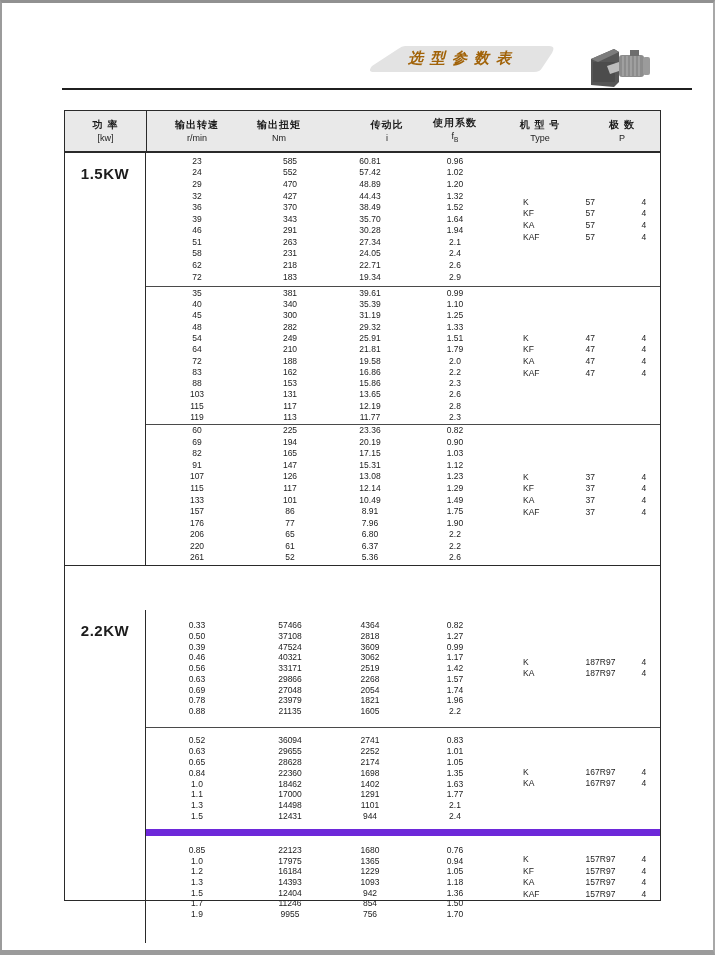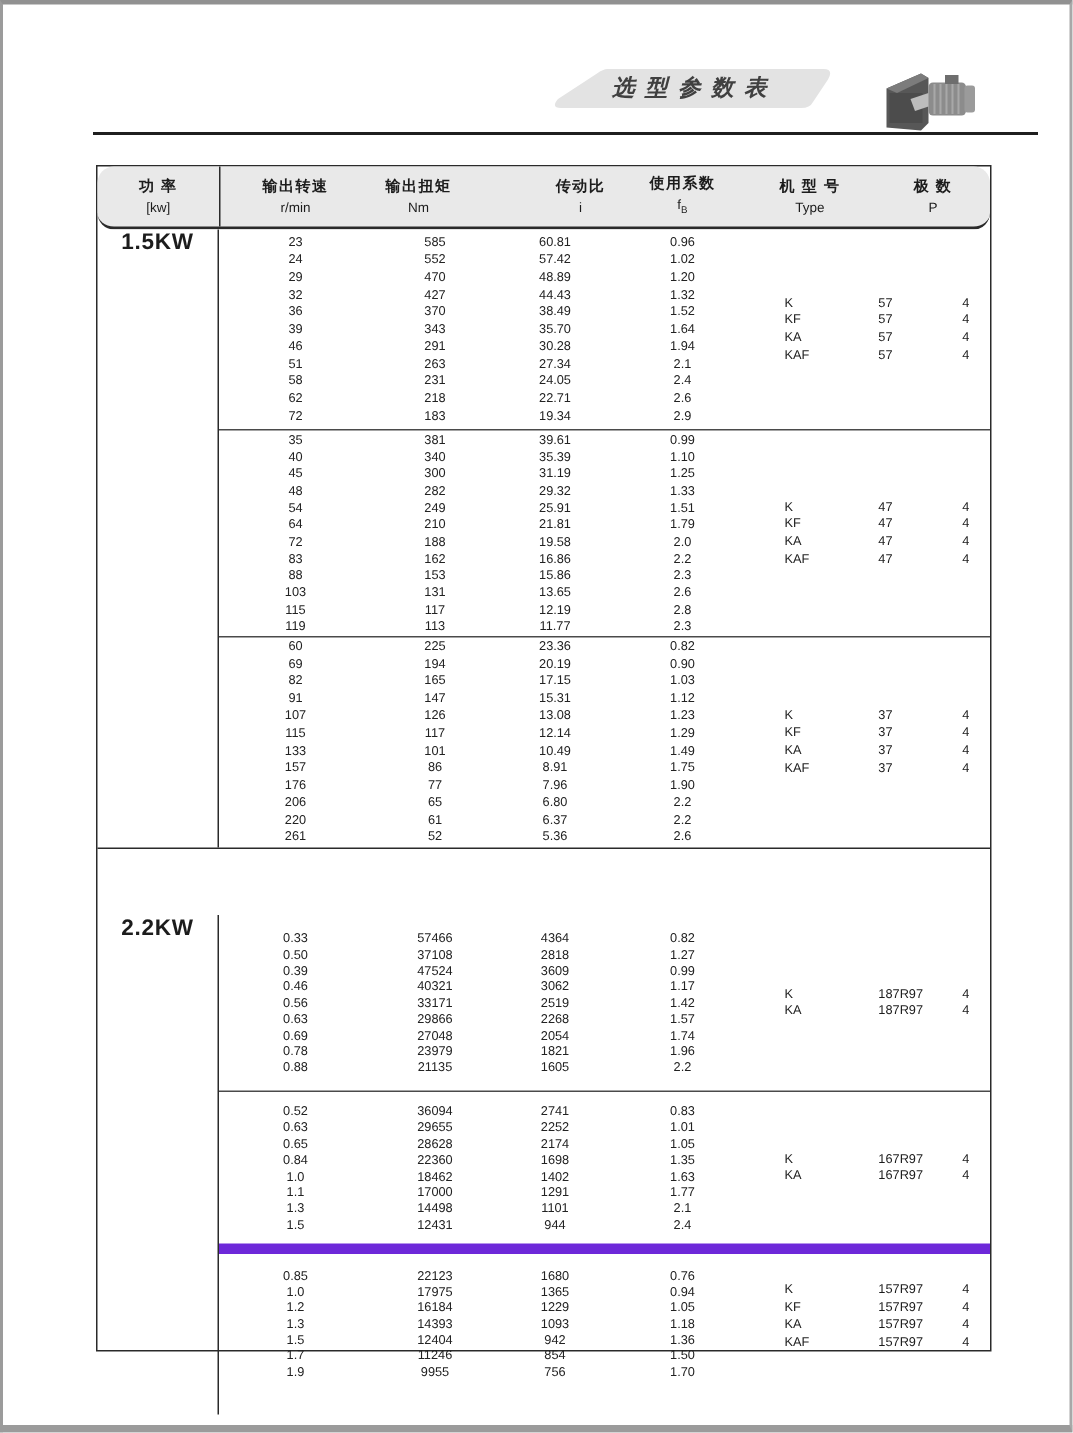--- a/index.html
+++ b/index.html
@@ -3,43 +3,43 @@
 <meta charset="utf-8">
 <style>
   html,body{margin:0;padding:0;background:#d8d8d8;}
   .page{position:relative;width:715px;height:955px;background:#ffffff;box-sizing:border-box;
     border-top:3px solid #919191;border-bottom:5px solid #9b9b9b;border-left:2px solid #9b9b9b;border-right:2px solid #a8a8a8;
     font-family:"Liberation Sans","DejaVu Sans",sans-serif;color:#1c1c1c;overflow:hidden;}
   
   .banner{position:absolute;left:363px;top:42px;width:192px;height:30px;}
   .banner svg{position:absolute;left:0;top:0;}
   .banner-title{position:absolute;left:18px;top:4px;width:160px;text-align:center;
-    font-size:15px;font-weight:bold;font-style:italic;letter-spacing:7px;color:#404040;white-space:nowrap;}
+    font-size:15px;font-weight:bold;font-style:italic;letter-spacing:7px;color:#a16207;white-space:nowrap;}
   .gearimg{position:absolute;left:586px;top:41px;width:68px;height:48px;}
   .rule{position:absolute;left:60px;top:85px;width:630px;height:2px;background:#1f1f1f;}
   
   .tbl{position:absolute;left:62px;top:107px;width:597px;height:791px;box-sizing:border-box;border:1px solid #2a2a2a;}
-  .hdr{position:relative;height:40px;background:#e9e9e9;border-bottom:2px solid #2a2a2a;box-sizing:content-box;border-radius:11px;}
+  .hdr{position:relative;height:40px;background:#e9e9e9;border-bottom:2px solid #2a2a2a;box-sizing:content-box;}
   .hcell{position:absolute;top:0;height:40px;display:flex;flex-direction:column;justify-content:center;text-align:center;}
   .hzh{font-size:10px;font-weight:bold;letter-spacing:1px;line-height:14px;}
   .hu{font-size:9px;line-height:13px;}
   .hu sub{font-size:6.5px;}
   .hvline{position:absolute;left:81px;top:0;bottom:0;width:1px;background:#2a2a2a;}
   .h-power{left:0;width:81px;}
   .h-speed{left:92px;width:80px;}
   .h-torque{left:174px;width:80px;}
   .h-ratio{left:282px;width:80px;}
   .h-factor{left:350px;width:80px;}
   .h-type{left:435px;width:80px;}
   .h-poles{left:518px;width:78px;}
   .section{display:flex;box-sizing:border-box;}
   .sec1{height:413px;border-bottom:1px solid #2a2a2a;}
   .sec2{height:333px;margin-top:44px;}
   .power{width:81px;border-right:1px solid #2a2a2a;box-sizing:border-box;text-align:center;
-    padding-top:0;font-size:15px;font-weight:bold;letter-spacing:0.5px;}
+    padding-top:12px;font-size:15px;font-weight:bold;letter-spacing:0.5px;}
   .datacol{flex:1;display:flex;flex-direction:column;}
   .block{position:relative;display:flex;flex-direction:column;justify-content:center;box-sizing:border-box;}
   .b1{height:134px;border-bottom:1px solid #4a4a4a;}
   .b2{height:138px;border-bottom:1px solid #4a4a4a;}
   .b3{height:139px;}
   .b4{height:118px;border-bottom:1px solid #4a4a4a;}
   .b5{height:108px;border-bottom:7px solid #6d28d9;}
   .b6{height:105px;justify-content:flex-start;padding-top:9px;}
   .row{position:relative;width:100%;}
   .b1 .row,.b3 .row{height:11.6px;line-height:11.6px;}

